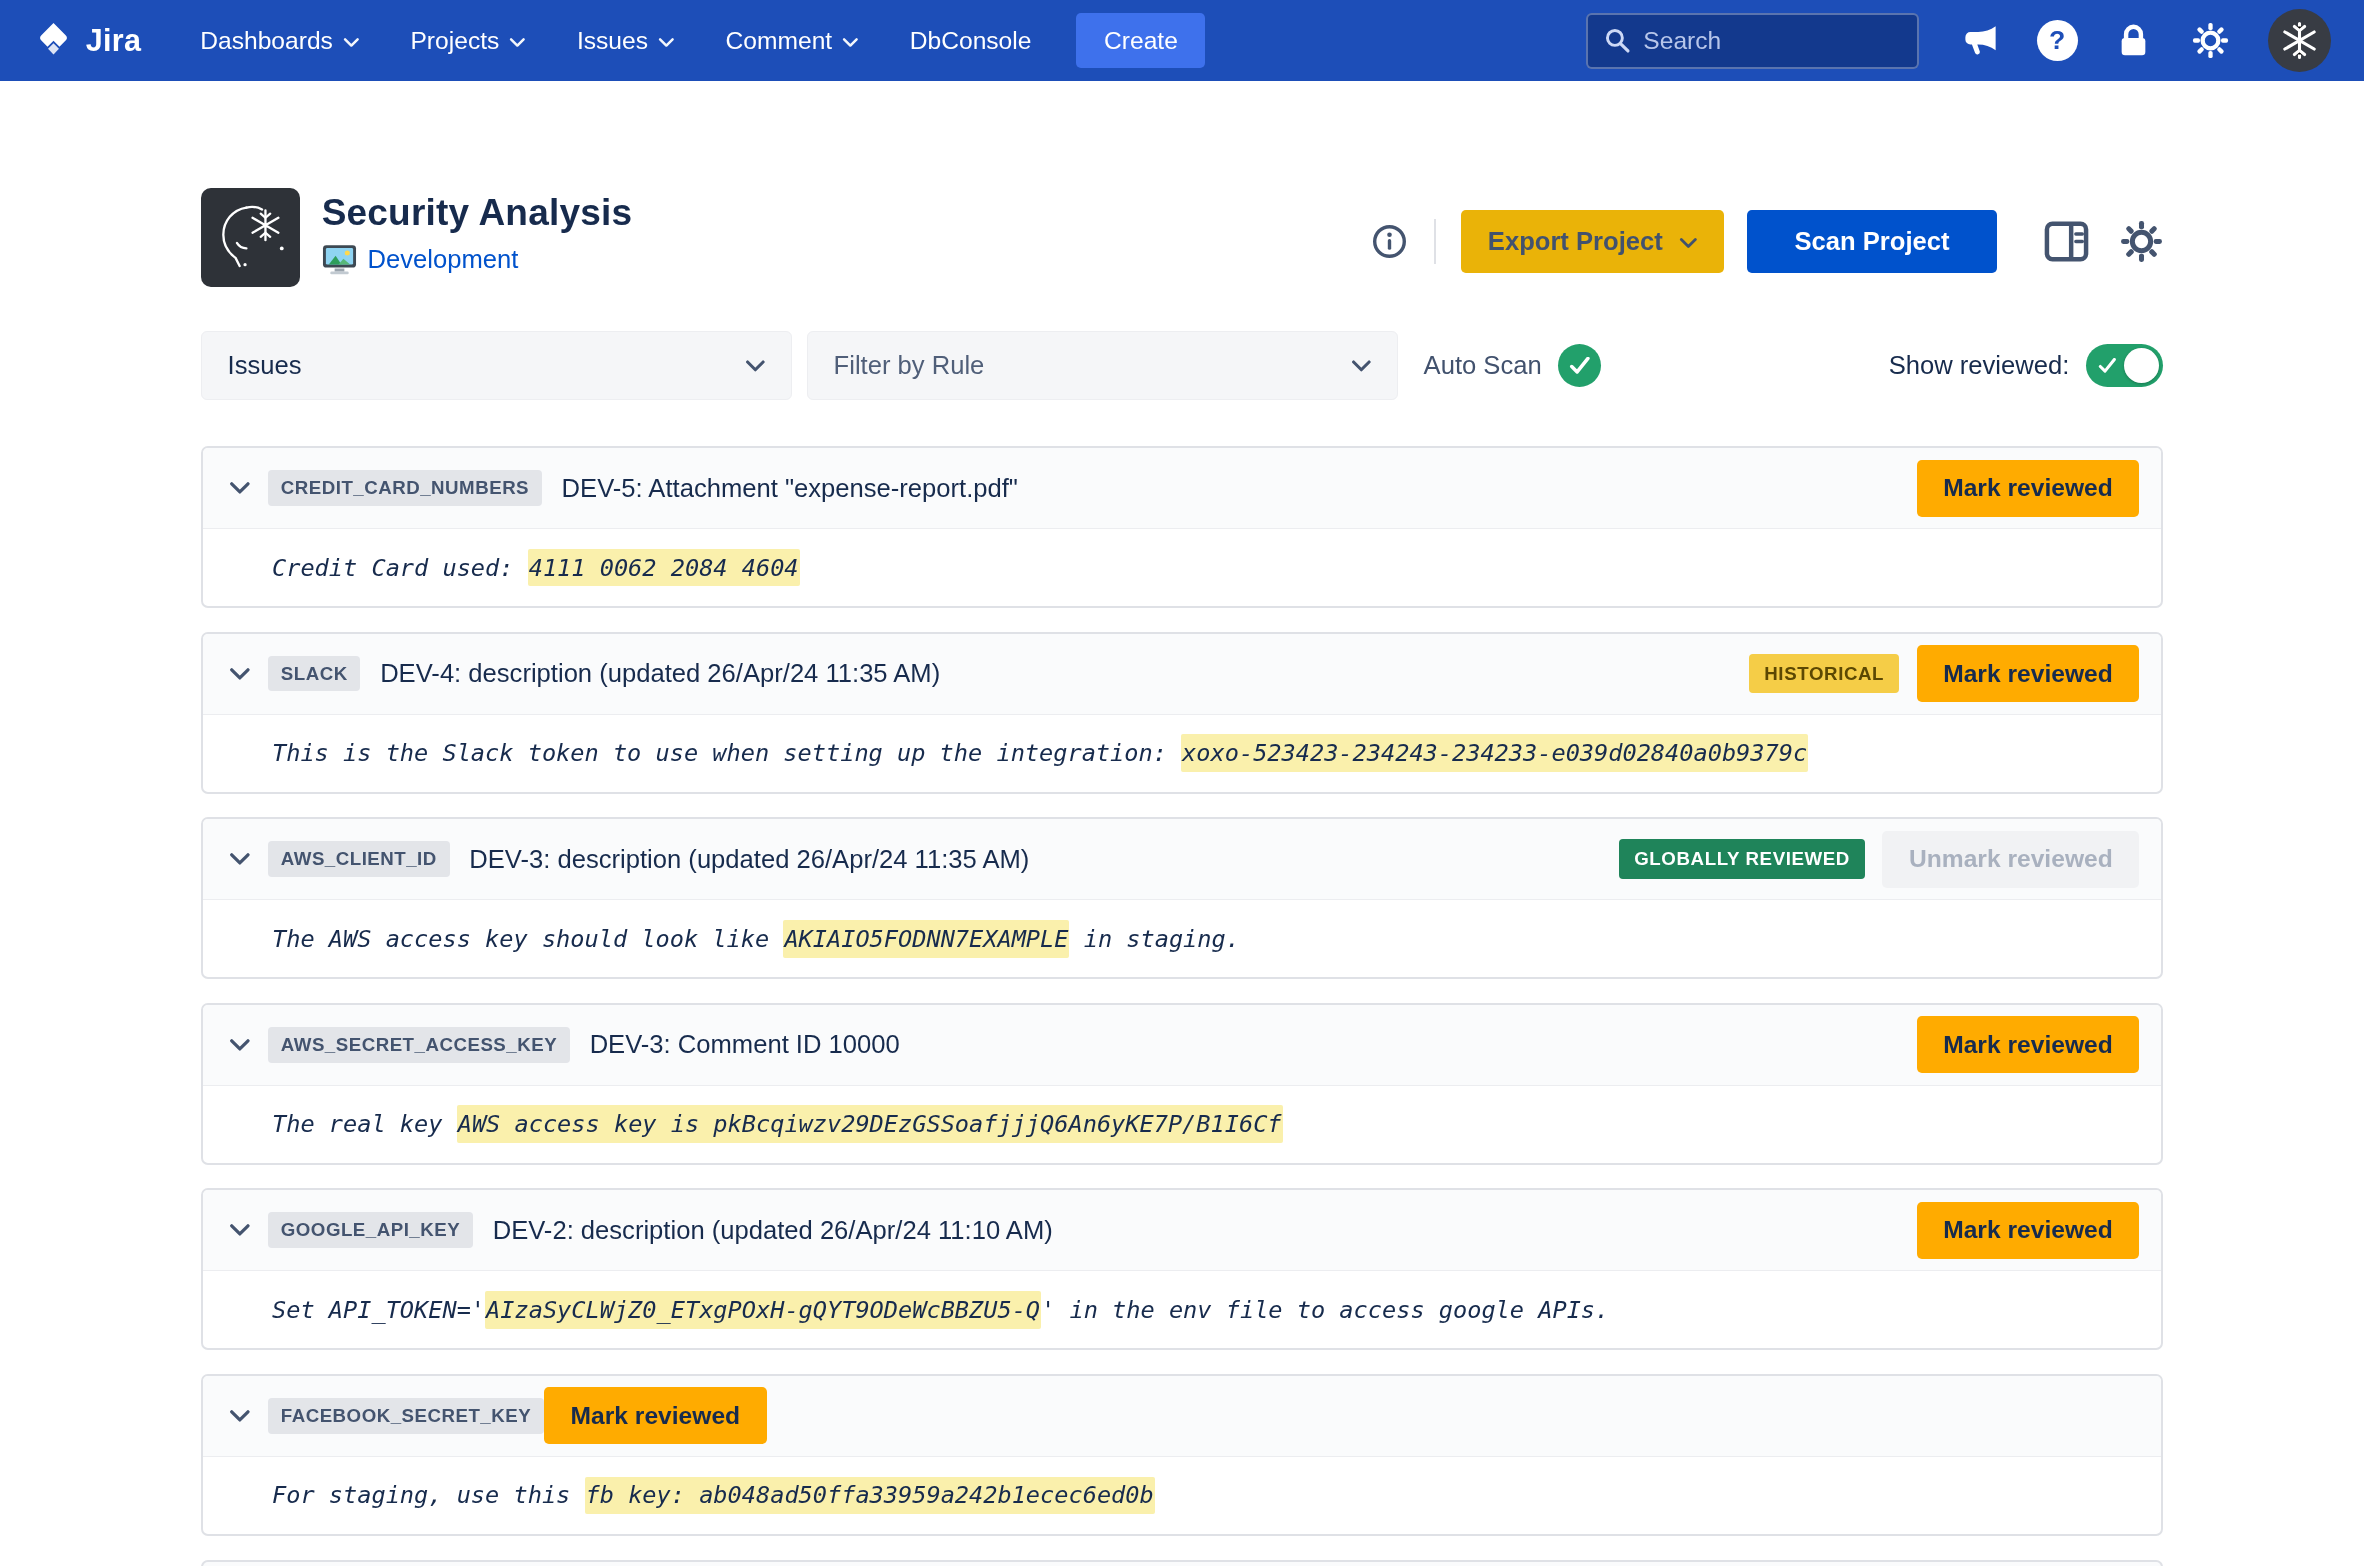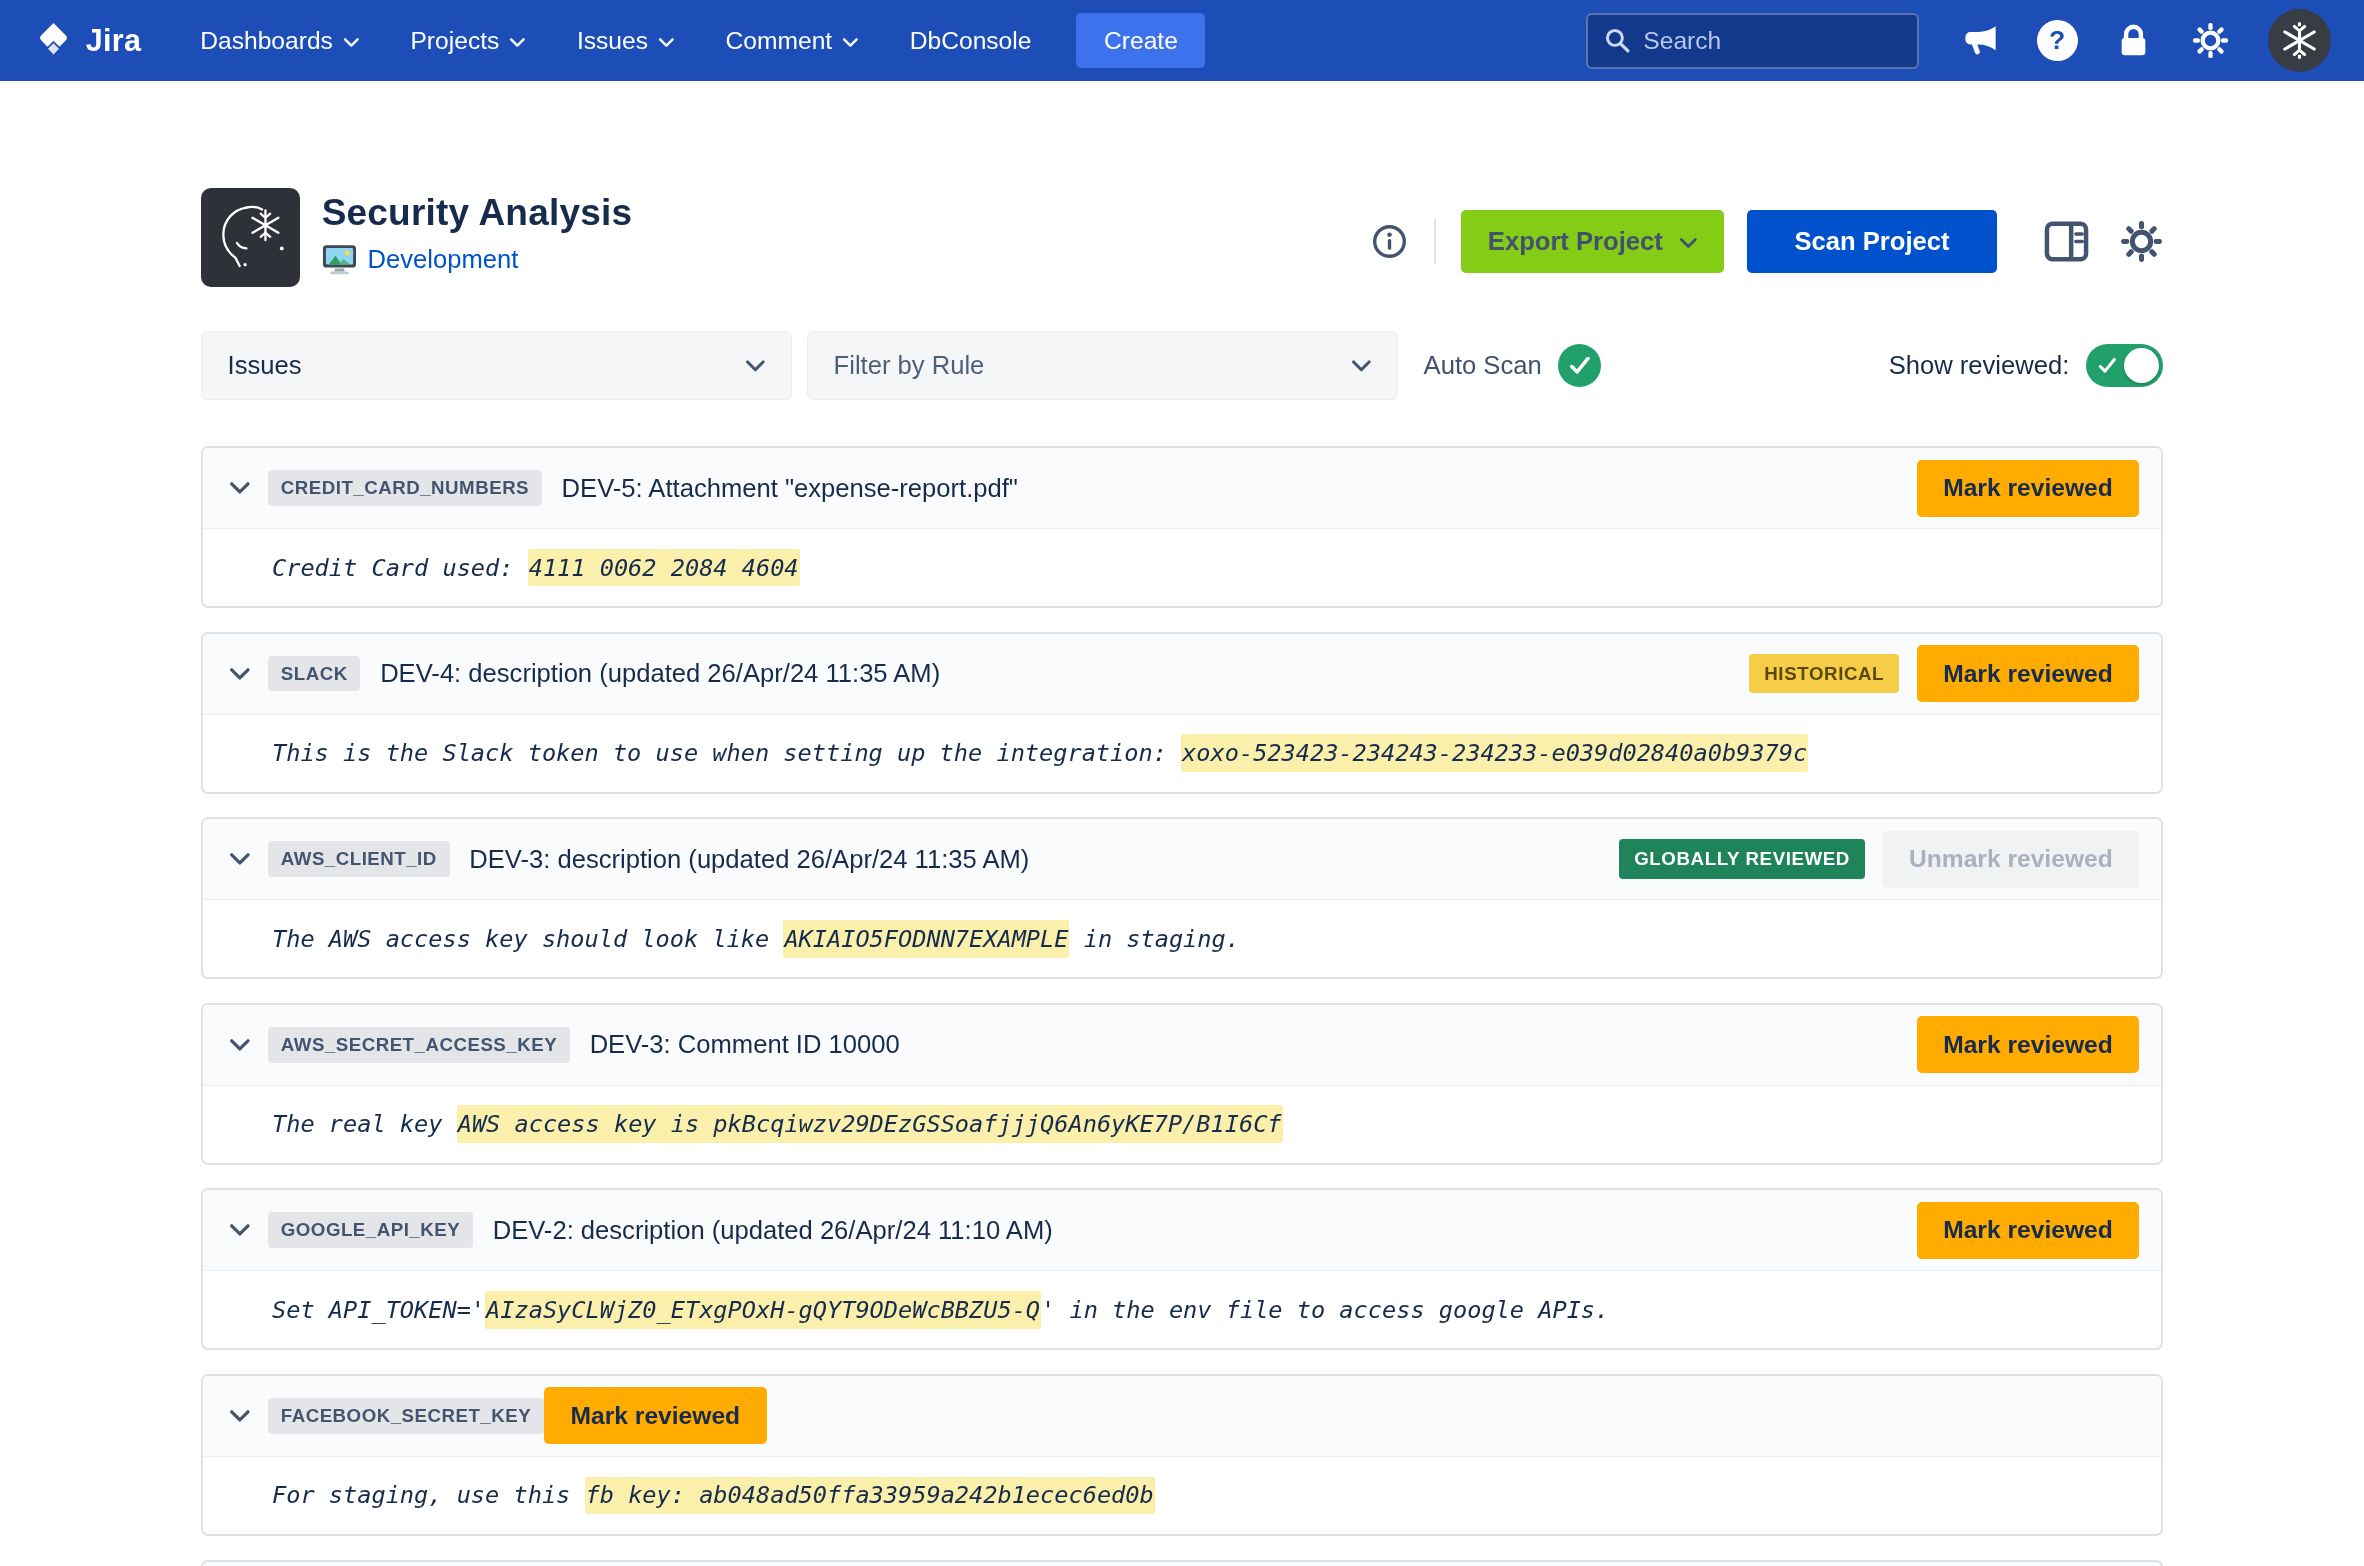--- a/index.html
+++ b/index.html
@@ -37,21 +37,21 @@
   .proj-meta { margin-left: 21.7px; padding-top: 3.9px; }
   h1 { font-size: 37px; font-weight: 700; color: var(--c-text,#172B4D); letter-spacing: 0.2px; }
   .proj-sub { display: flex; align-items: center; gap: 10.8px; margin-top: 9.9px; }
   .proj-sub svg { width: 35px; height: 31.5px; }
   .proj-sub a { color: var(--c-accent,#0052CC); font-size: 25.6px; font-weight: 500; text-decoration: none; cursor: pointer; }
   .header-actions { margin-left: auto; display: flex; align-items: center; margin-top: 21.7px; }
   .icon-btn { color: #44546F; display: flex; align-items: center; justify-content: center; cursor: pointer; }
   .info-btn svg { width: 37px; height: 37px; }
   .divider { width: 2px; height: 45px; background: #DFE1E6; margin: 0 25.6px; }
   .btn { border: none; border-radius: 4.9px; font-family: inherit; font-weight: 600; font-size: 25.6px; height: 63px; display: inline-flex; align-items: center; gap: 15.8px; cursor: pointer; }
-  .btn-export { background: #84cc16; color: #42526E; padding: 0 26.6px; }
+  .btn-export { background: #eab308; color: #42526E; padding: 0 26.6px; }
   .btn-export svg { width: 18.7px; height: 11.8px; margin-top: 3px; }
   .btn-scan { background: var(--c-accent,#0052CC); color: #fff; padding: 0 47px; margin-left: 23.6px; }
   .panel-btn { margin-left: 47px; } .panel-btn svg { width: 45px; height: 41px; }
   .gear-btn { margin-left: 31.5px; } .gear-btn svg { width: 43px; height: 43px; }
 
   
   .filters { display: flex; align-items: center; margin-top: 44px; }
   .select { width: 591px; height: 69px; background: #F5F6F8; border: 1px solid #EDEEF1; border-radius: 5.9px; display: flex; align-items: center; padding: 0 25.6px; font-size: 25.6px; color: var(--c-text,#172B4D); cursor: pointer; }
   .select .sel-chev { margin-left: auto; color: #44546F; display: flex; }
   .select svg { width: 20.7px; height: 13.8px; }

